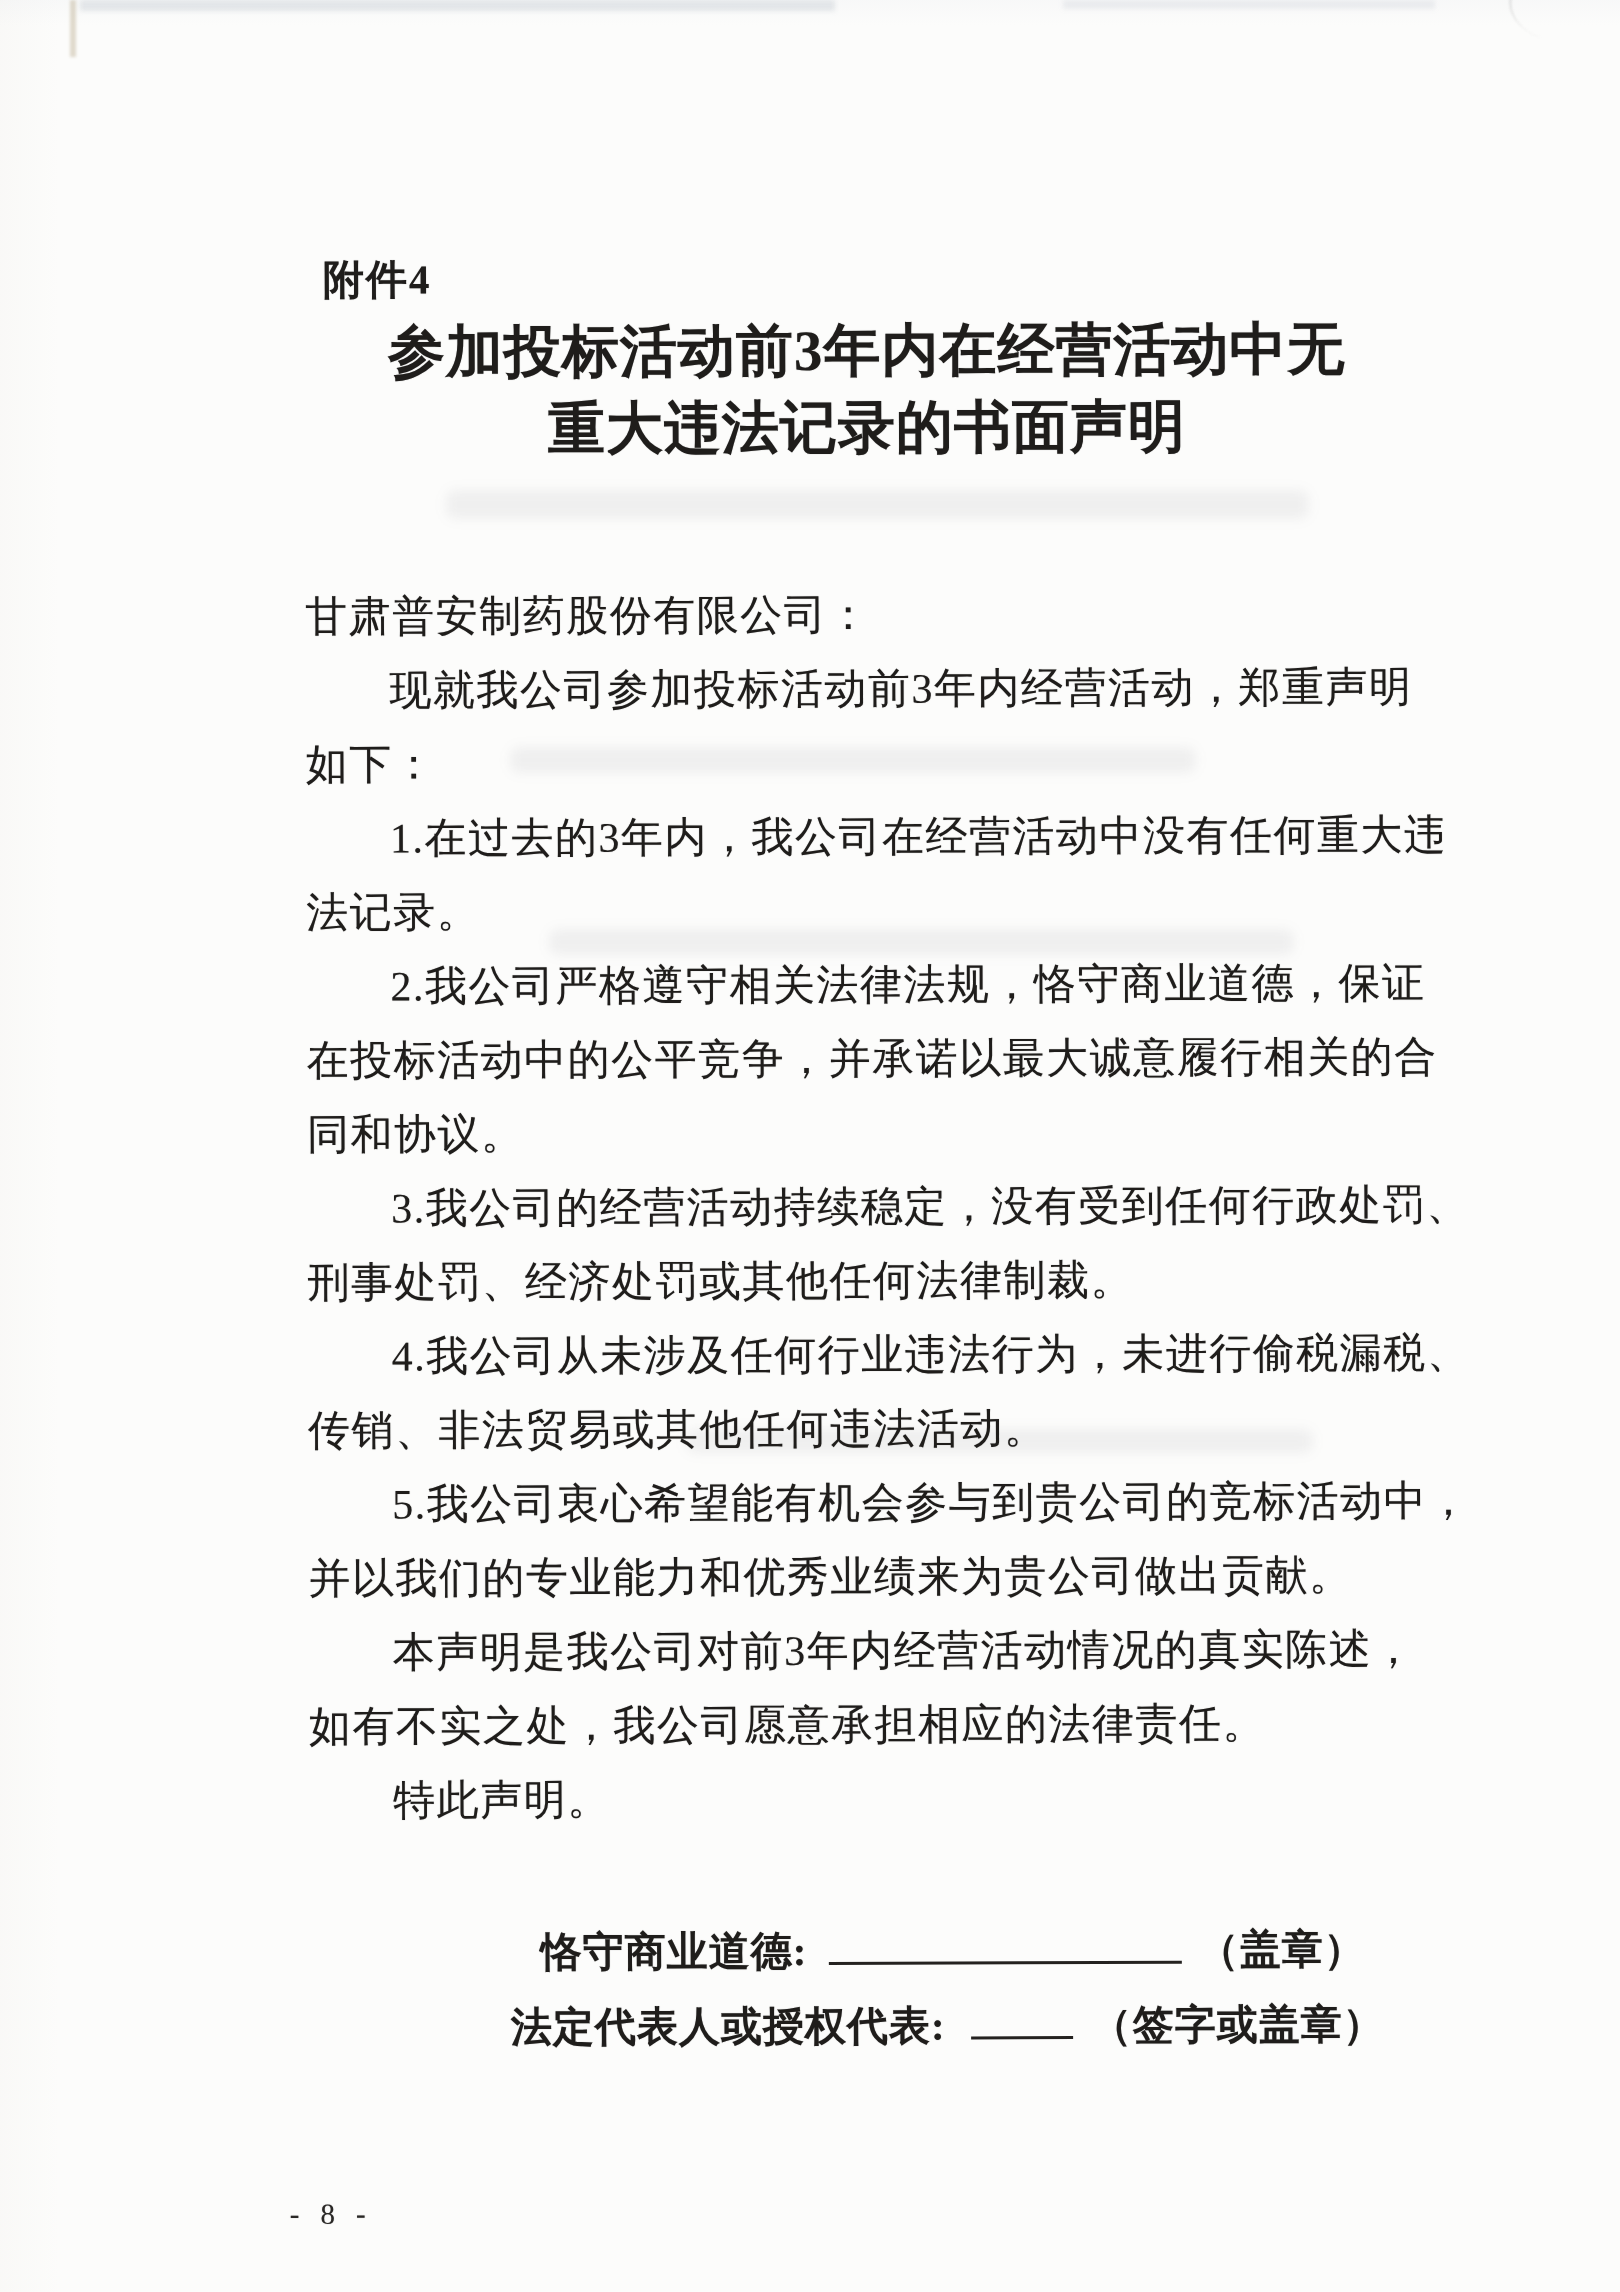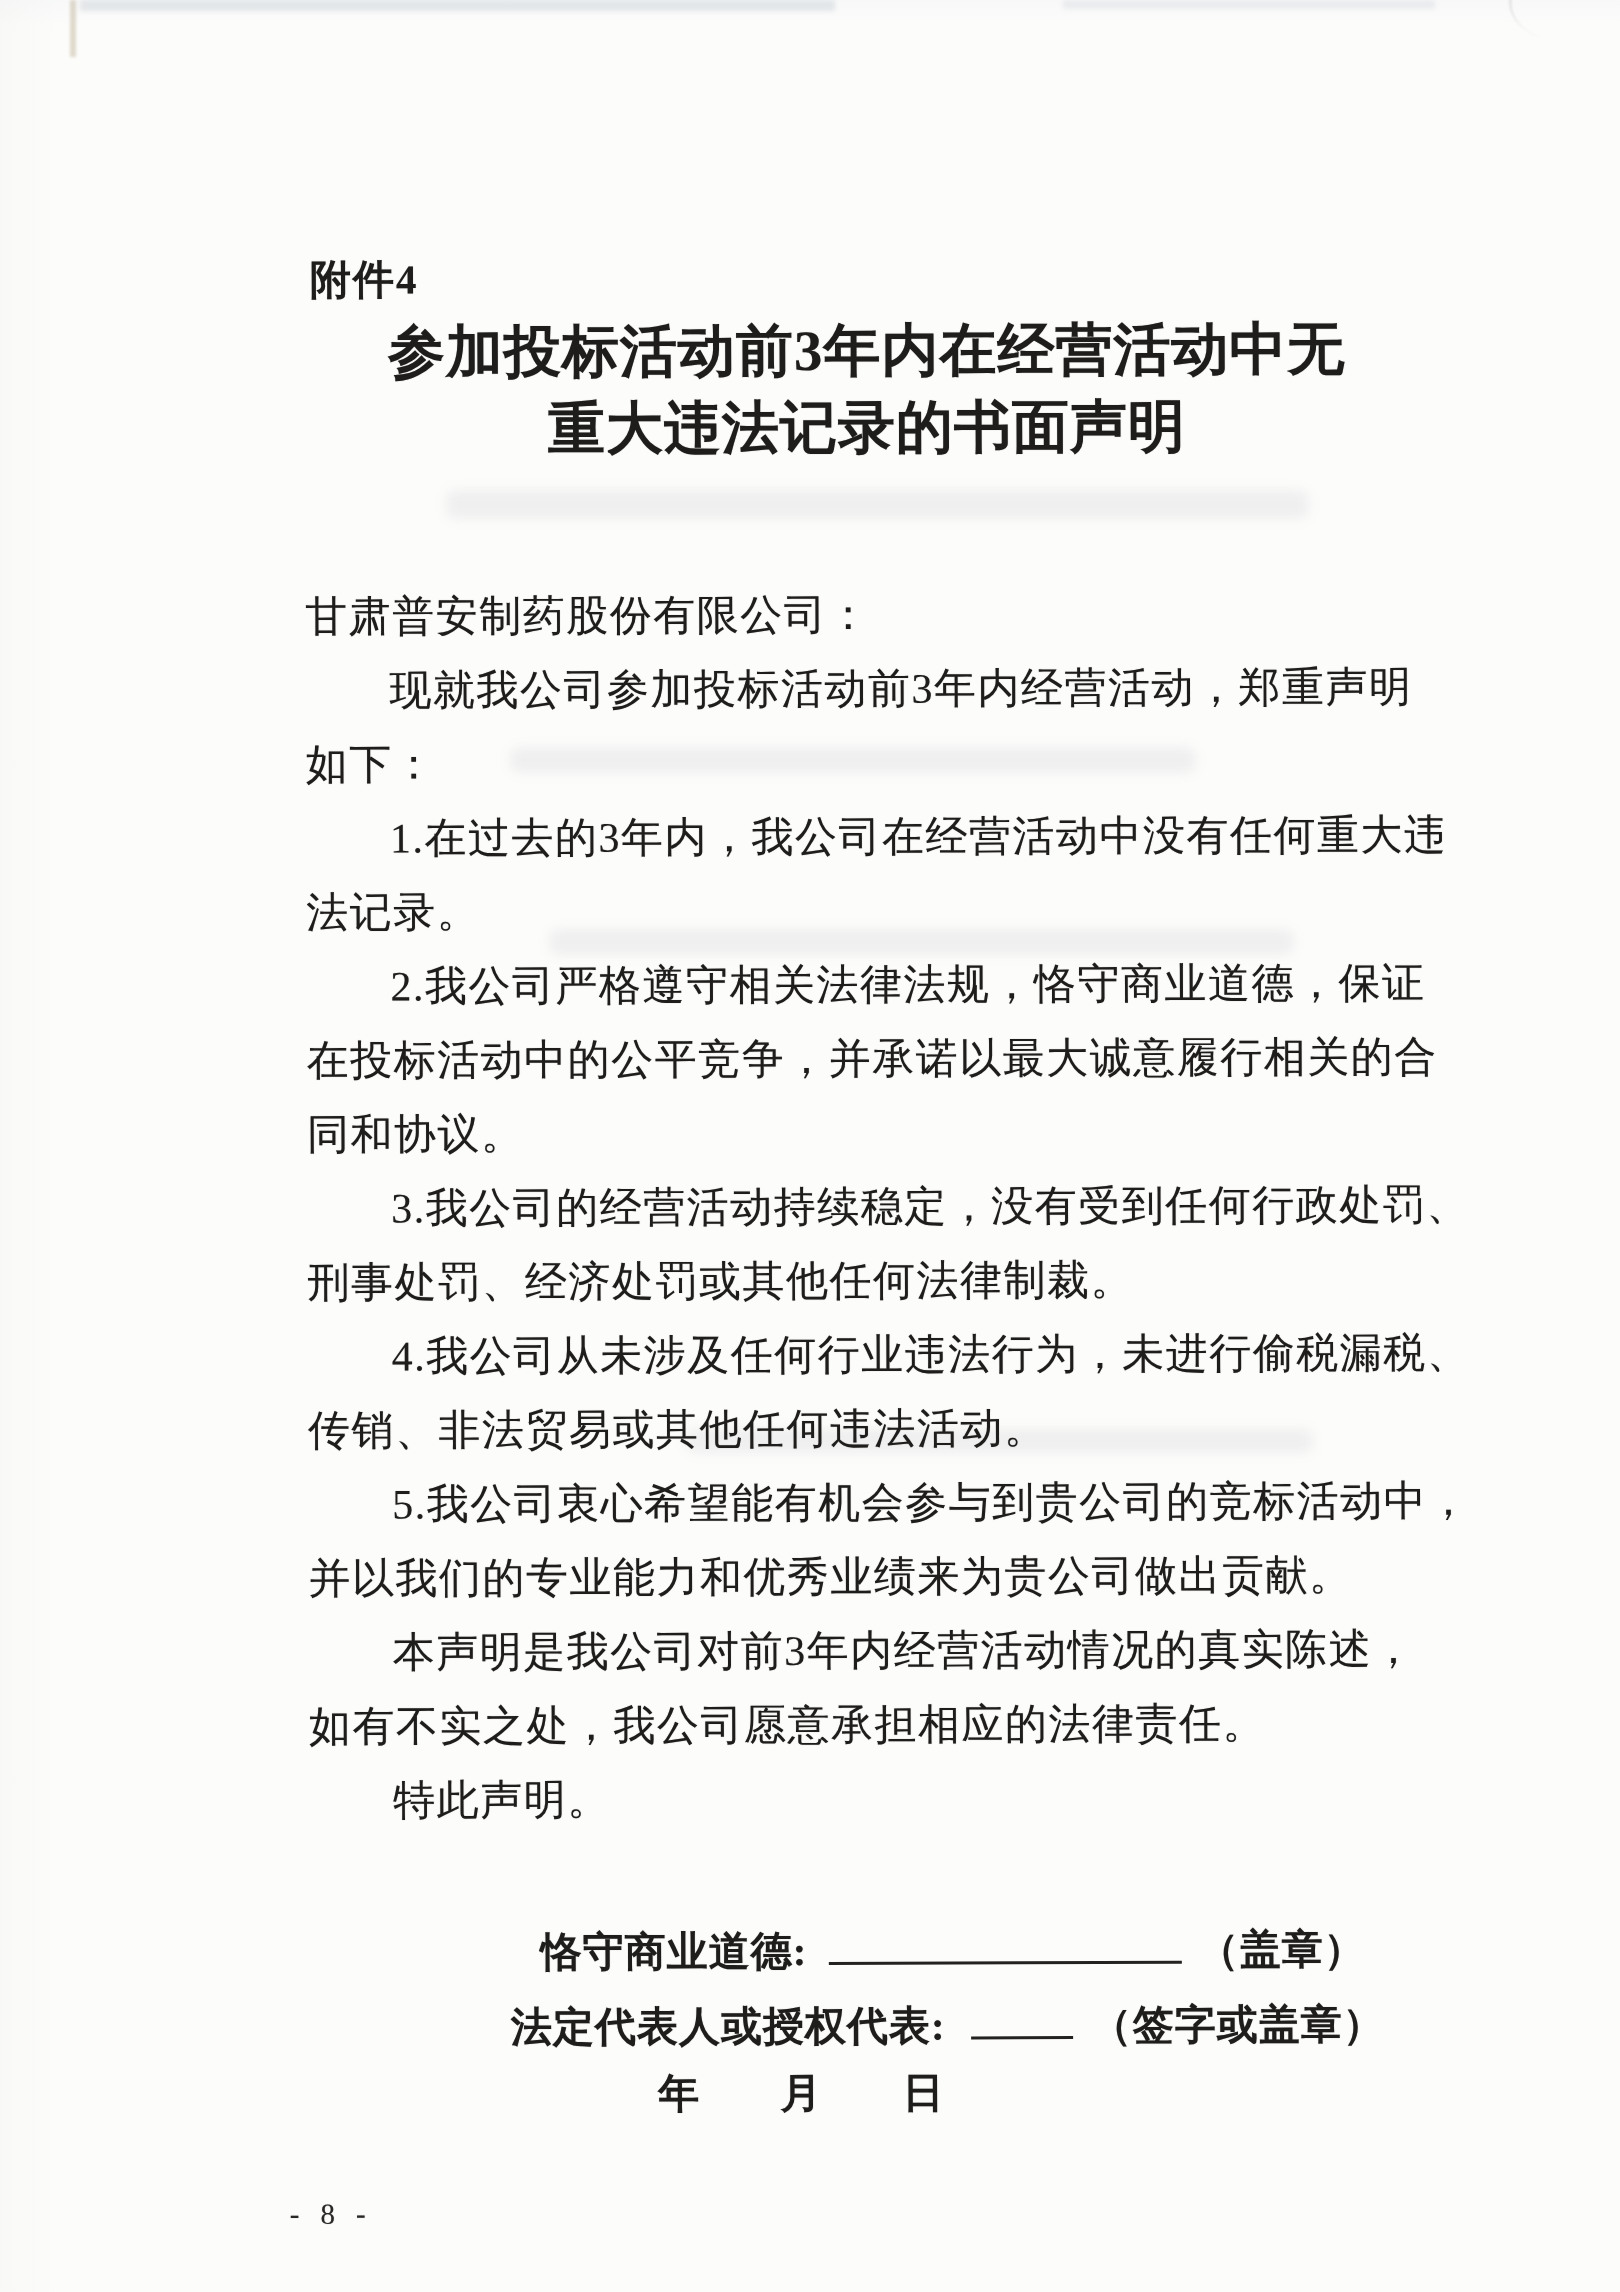--- a/index.html
+++ b/index.html
@@ -16,21 +16,21 @@
     color:#1f1d1b;
   }
   .tilt{
     position:absolute; inset:0;
     transform:rotate(-0.2deg);
     transform-origin:50% 50%;
   }
   .ink{ text-shadow:0 0 1px rgba(0,0,0,.38); }
 
   .attachment{
-    position:absolute; left:313px; top:253px;
+    position:absolute; left:326px; top:253px;
     font-size:41px; line-height:51px; font-weight:bold;
     letter-spacing:2px;
   }
   .doc-title{
     position:absolute; left:302px; top:312px; width:1135px;
     text-align:center;
     font-size:57px; line-height:77px; font-weight:bold;
     letter-spacing:1px;
   }
   .body-text{
@@ -130,23 +130,18 @@
     </div>
 
     <div class="sig-row r1 ink">
       <span>恪守商业道德:</span><span class="blank-line long"></span><span>（盖章）</span>
     </div>
 
     <div class="sig-row r2 ink">
       <span>法定代表人或授权代表:</span><span class="blank-line short"></span><span>（签字或盖章）</span>
     </div>
 
-    <div class="date-row ink">
-      <span class="d">年</span>
-      <span class="d">月</span>
-      <span class="d">日</span>
-    </div>
 
     <div class="page-number ink">- 8 -</div>
 
   </div>
 </div>
 
 
 </body></html>

